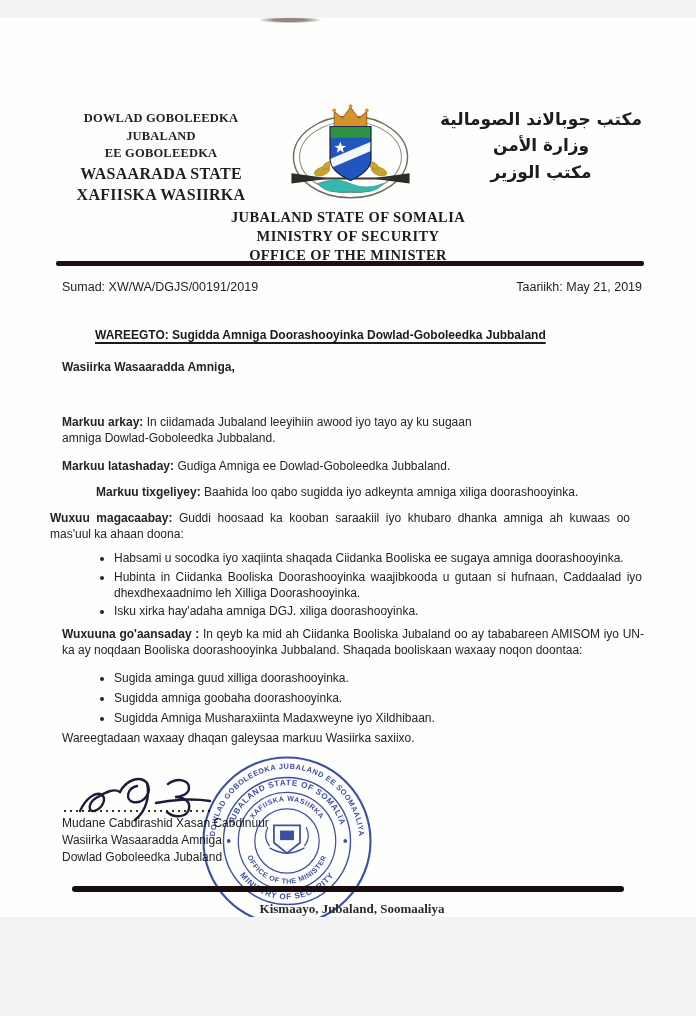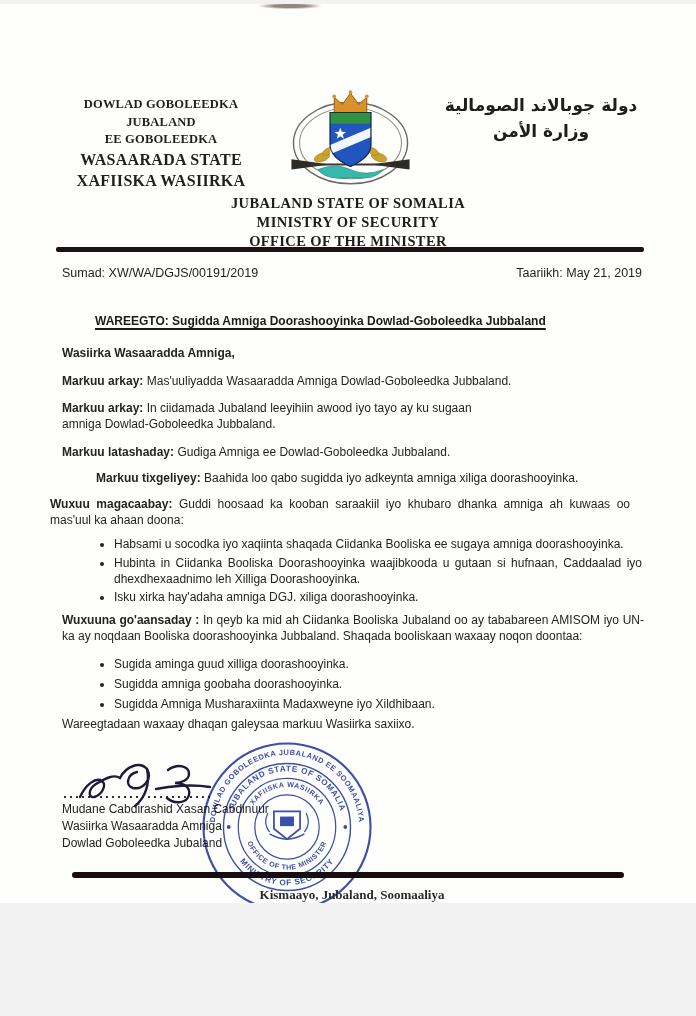--- a/index.html
+++ b/index.html
@@ -1,17 +1,17 @@
 <!DOCTYPE html>
 <html><head>
 <meta charset="utf-8">
 <style>
   html,body{margin:0;padding:0;background:#f2f2f2;}
   .page{
-    position:relative;width:696px;height:899px;margin:4px auto;
+    position:relative;width:696px;height:899px;margin:18px auto;
     background:#fefefd;overflow:hidden;
     font-family:"Liberation Sans",sans-serif;color:#262626;
     background-image:
       radial-gradient(circle 1px at 338px 28px, rgba(40,30,30,.45) 60%, transparent 61%),
       radial-gradient(circle 1px at 402px 47px, rgba(40,30,30,.5) 60%, transparent 61%),
       radial-gradient(circle 1px at 415px 70px, rgba(40,30,30,.4) 60%, transparent 61%),
       radial-gradient(circle 1px at 260px 72px, rgba(40,30,30,.35) 60%, transparent 61%),
       radial-gradient(circle 1px at 300px 95px, rgba(40,30,30,.4) 60%, transparent 61%),
       radial-gradient(circle 1px at 255px 100px, rgba(40,30,30,.35) 60%, transparent 61%),
       radial-gradient(circle 1px at 305px 960px, rgba(40,30,30,.5) 60%, transparent 61%),
@@ -106,44 +106,42 @@
 
       <path d="M 50,28 H 90 V 60 Q 90,72 70,81 Q 50,72 50,60 Z" fill="#2156c0" stroke="#1a2c55" stroke-width="1"></path>
       <path d="M 50,28 H 90 V 39 H 50 Z" fill="#2f9240"></path>
       <polygon points="50,60 90,43 90,52 50,69" fill="#ffffff" opacity="0.95"></polygon>
       <polygon points="60,43 61.5,46.9 65.7,47.1 62.4,49.7 63.5,53.8 60,51.4 56.5,53.8 57.6,49.7 54.3,47.1 58.5,46.9" fill="#ffffff"></polygon>
       <path d="M 50,28 H 90 V 60 Q 90,72 70,81 Q 50,72 50,60 Z" fill="none" stroke="#1a2c55" stroke-width="1"></path>
     </svg>
   </div>
 
   <div class="abs hdr-arabic">
-    <span style="display:block">دولة جوبالاند الصومالية</span>
+    <span style="display:block">مكتب جوبالاند الصومالية</span>
     <span style="display:block">وزارة الأمن</span>
+    <span style="display:block">مكتب الوزير</span>
   </div>
 
   <div class="abs hdr-title">
     <span>JUBALAND STATE OF SOMALIA</span>
     <span>MINISTRY OF SECURITY</span>
     <span>OFFICE OF THE MINISTER</span>
   </div>
 
   <div class="abs rule-1"></div>
 
   <div class="abs ref-row">
     <span>Sumad: XW/WA/DGJS/00191/2019</span>
     <span>Taariikh: May 21, 2019</span>
   </div>
 
   <div class="abs subject">WAREEGTO: Sugidda Amniga Doorashooyinka Dowlad-Goboleedka Jubbaland</div>
 
   <div class="abs body-txt salutation">Wasiirka Wasaaradda Amniga,</div>
 
-  <div class="abs body-txt p1">
-    <span class="lead">Markuu arkay:</span><span> Mas'uuliyadda Wasaaradda Amniga Dowlad-Goboleedka Jubbaland.</span>
-  </div>
   <div class="abs body-txt p2">
     <span class="lead">Markuu arkay:</span><span> In ciidamada Jubaland leeyihiin awood iyo tayo ay ku sugaan amniga Dowlad-Goboleedka Jubbaland.</span>
   </div>
   <div class="abs body-txt p3">
     <span class="lead">Markuu latashaday:</span><span> Gudiga Amniga ee Dowlad-Goboleedka Jubbaland.</span>
   </div>
   <div class="abs body-txt p4">
     <span class="lead">Markuu tixgeliyey:</span><span>  Baahida loo qabo sugidda iyo adkeynta amniga xiliga doorashooyinka.</span>
   </div>
   <div class="abs body-txt p5">

